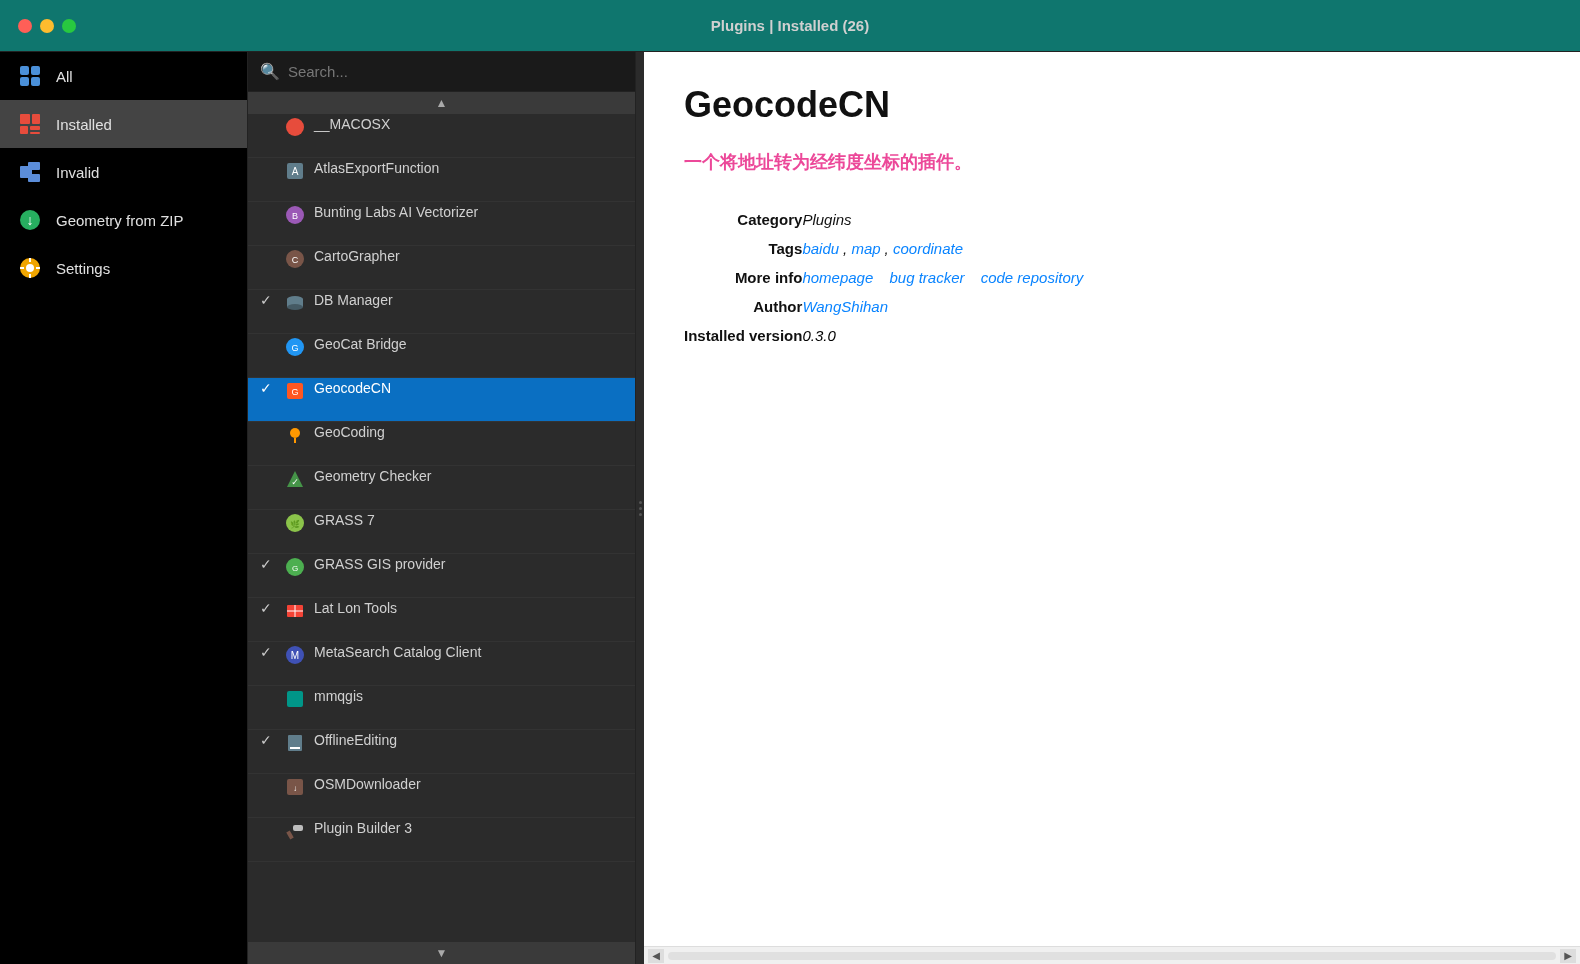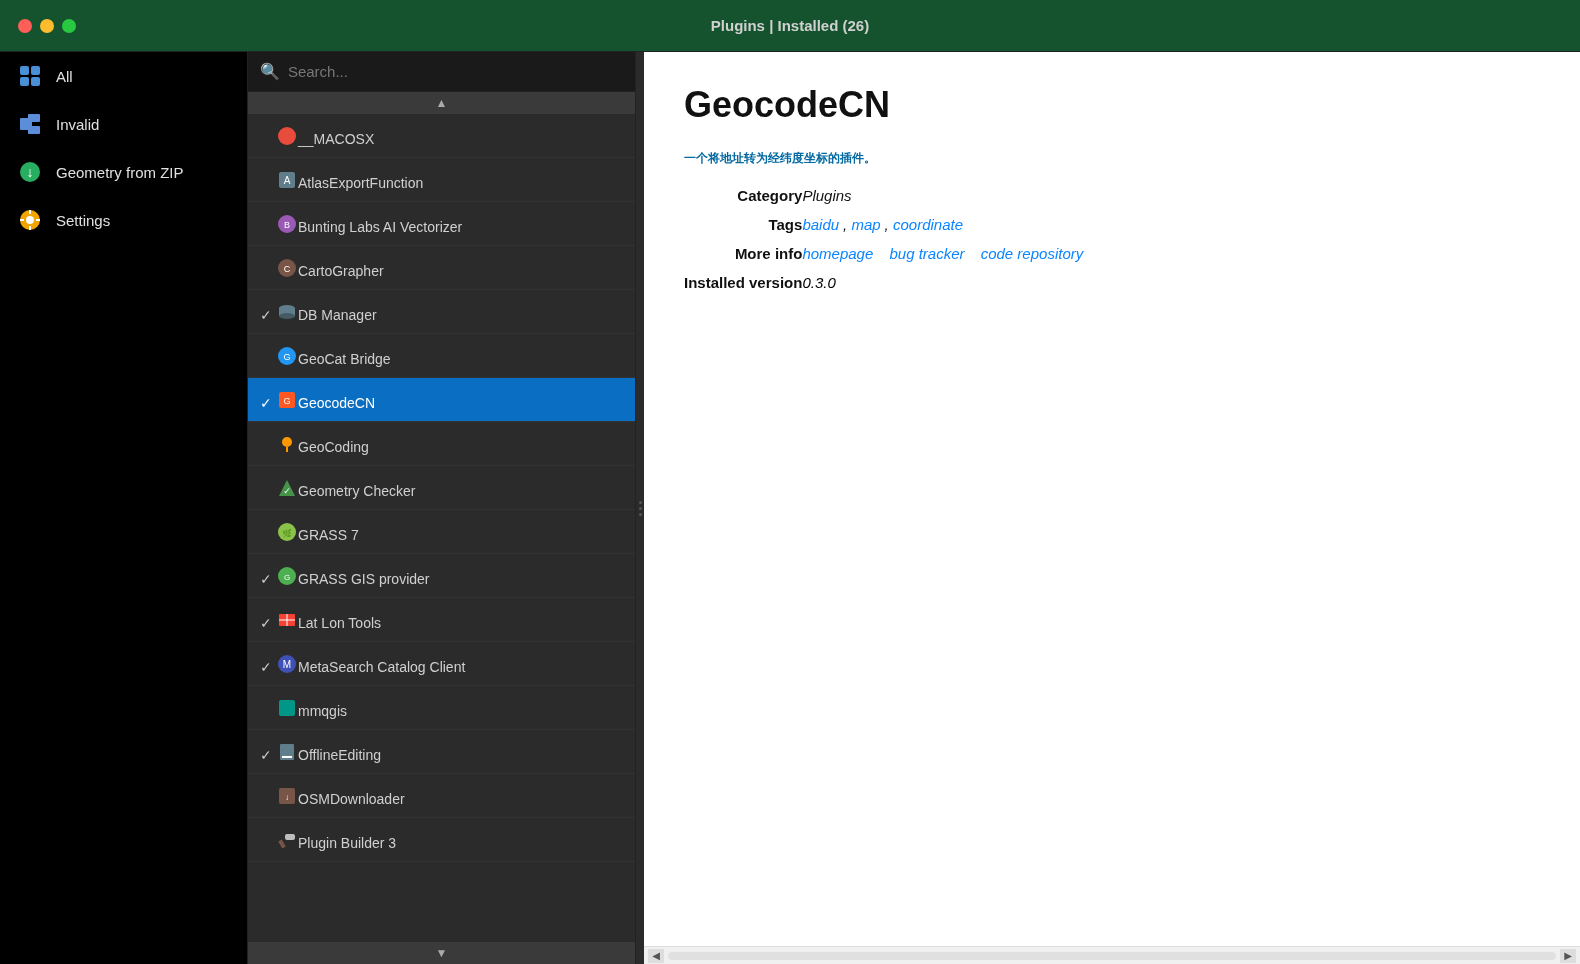--- a/index.html
+++ b/index.html
@@ -6,21 +6,21 @@
     body {
       font-family: -apple-system, BlinkMacSystemFont, 'Helvetica Neue', Arial, sans-serif;
       background: #2b2b2b;
       width: 1580px;
       height: 964px;
       overflow: hidden;
     }
 
     
     .title-bar {
-      background: #14532d;
+      background: #0f766e;
       height: 52px;
       display: flex;
       align-items: center;
       justify-content: center;
       position: relative;
       border-bottom: 1px solid #222;
     }
     .traffic-lights {
       position: absolute;
       left: 18px;
@@ -116,25 +116,26 @@
       flex: 1;
       overflow-y: auto;
       overflow-x: hidden;
     }
     .plugin-list::-webkit-scrollbar { width: 8px; }
     .plugin-list::-webkit-scrollbar-track { background: #2b2b2b; }
     .plugin-list::-webkit-scrollbar-thumb { background: #555; border-radius: 4px; }
 
     .plugin-item {
       display: flex;
-      align-items: flex-end;
-      padding: 10px 12px;
+      align-items: flex-start;
+      padding: 2px 12px;
       color: #d0d0d0;
       font-size: 14px;
       cursor: pointer;
+      gap: 8px;
       border-bottom: 1px solid #333;
       min-height: 44px;
     }
     .plugin-item.selected { background: #0a6fc2; color: #fff; }
     .plugin-check {
       width: 16px;
       font-size: 14px;
       color: #ccc;
       flex-shrink: 0;
     }
@@ -173,24 +174,24 @@
       padding: 32px 40px;
       overflow-y: auto;
     }
     .detail-title {
       font-size: 36px;
       font-weight: 800;
       color: #111;
       margin-bottom: 24px;
     }
     .detail-desc-bold {
-      font-size: 12px;
+      font-size: 18px;
       font-weight: 700;
-      color: #0369a1;
-      margin-bottom: 8px;
+      color: #ec4899;
+      margin-bottom: 25px;
     }
     .detail-desc {
       font-size: 15px;
       color: #111;
       margin-bottom: 32px;
     }
 
     .detail-meta {
       display: table;
       border-collapse: separate;
@@ -304,20 +305,32 @@
     <div class="sidebar-item">
       <div class="sidebar-icon">
         <svg width="24" height="24" viewBox="0 0 24 24" fill="none">
           <rect x="2" y="2" width="9" height="9" rx="2" fill="#4a90d9"></rect>
           <rect x="13" y="2" width="9" height="9" rx="2" fill="#4a90d9"></rect>
           <rect x="2" y="13" width="9" height="9" rx="2" fill="#4a90d9"></rect>
           <rect x="13" y="13" width="9" height="9" rx="2" fill="#4a90d9"></rect>
         </svg>
       </div>
       <span>All</span>
+    </div>
+    <div class="sidebar-item active">
+      <div class="sidebar-icon">
+        <svg width="24" height="24" viewBox="0 0 24 24" fill="none">
+          <rect x="2" y="2" width="10" height="10" rx="1" fill="#e74c3c"></rect>
+          <rect x="14" y="2" width="8" height="10" rx="1" fill="#e74c3c"></rect>
+          <rect x="2" y="14" width="8" height="8" rx="1" fill="#e74c3c"></rect>
+          <rect x="12" y="14" width="10" height="4" rx="1" fill="#e74c3c"></rect>
+          <rect x="12" y="20" width="10" height="2" rx="1" fill="#e74c3c"></rect>
+        </svg>
+      </div>
+      <span>Installed</span>
     </div>
     <div class="sidebar-item">
       <div class="sidebar-icon">
         <svg width="24" height="24" viewBox="0 0 24 24" fill="none">
           <rect x="2" y="6" width="12" height="12" rx="1" fill="#5b8dd9"></rect>
           <rect x="10" y="2" width="12" height="8" rx="1" fill="#5b8dd9"></rect>
           <rect x="10" y="14" width="12" height="8" rx="1" fill="#5b8dd9"></rect>
         </svg>
       </div>
       <span>Invalid</span>
@@ -576,20 +589,26 @@
         </div>
         <div class="meta-row">
           <div class="meta-label">More info</div>
           <div class="meta-value">
             <a class="meta-link" href="#">homepage</a>
             <a class="meta-link" href="#">bug tracker</a>
             <a class="meta-link" href="#">code repository</a>
           </div>
         </div>
         <div class="meta-row">
+          <div class="meta-label">Author</div>
+          <div class="meta-value">
+            <span class="meta-author">WangShihan</span>
+          </div>
+        </div>
+        <div class="meta-row">
           <div class="meta-label">Installed version</div>
           <div class="meta-value">
             <span class="meta-version">0.3.0</span>
           </div>
         </div>
       </div>
     </div>
 
     <div class="detail-hscroll">
       <button class="hscroll-arrow">◀</button>

